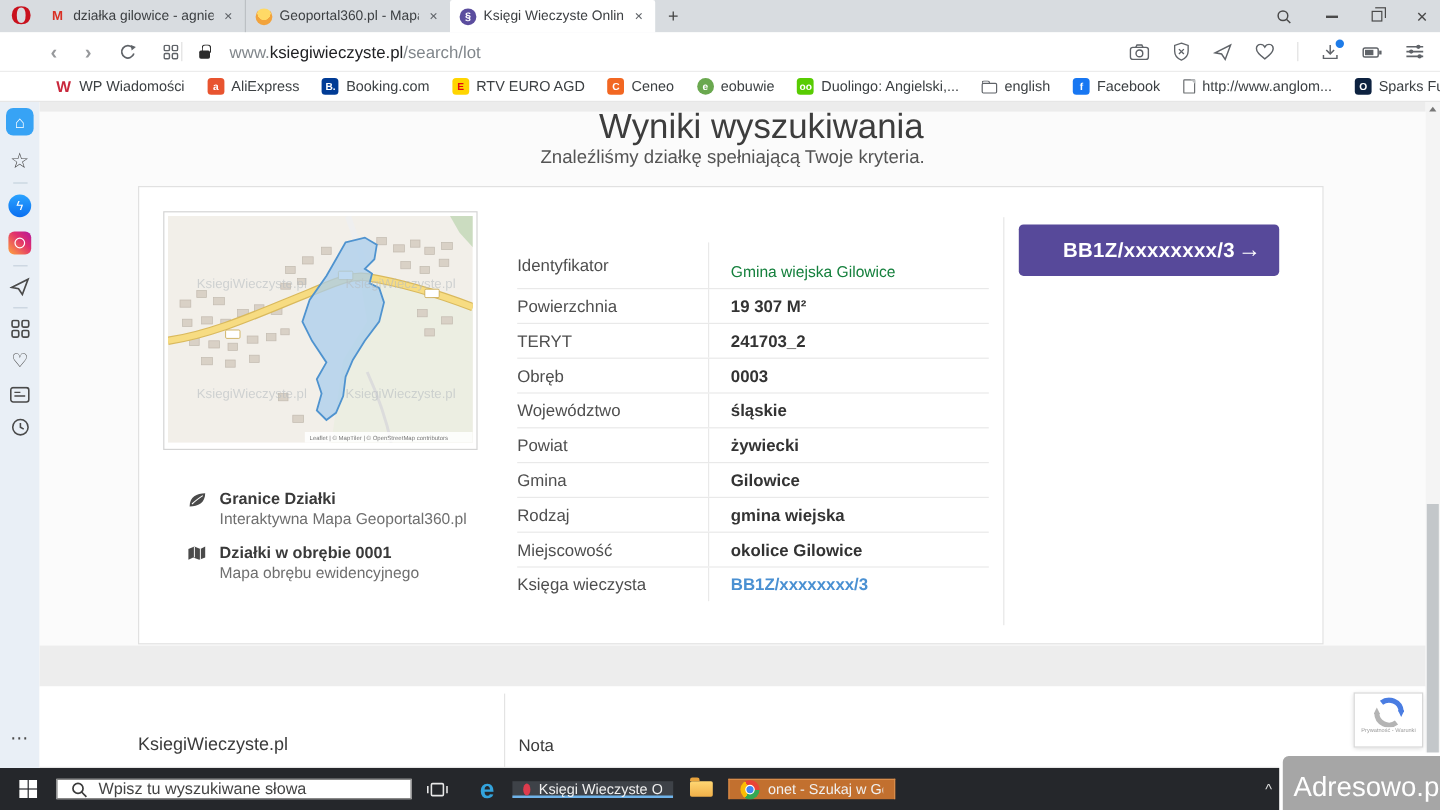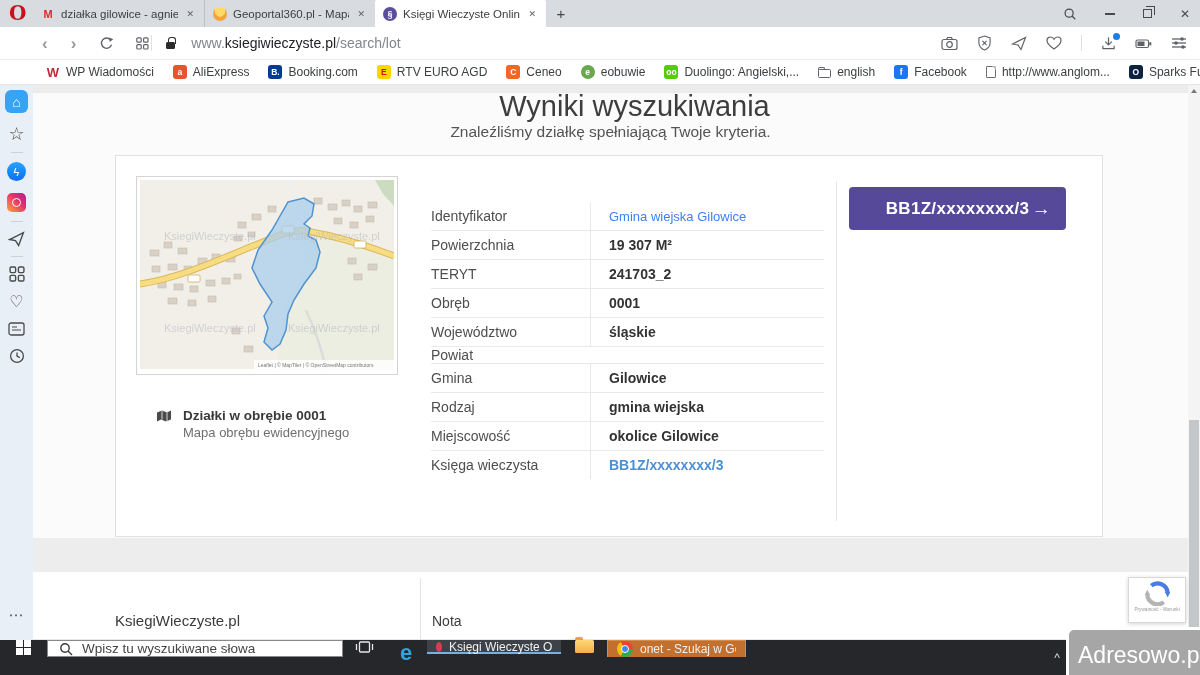--- a/index.html
+++ b/index.html
@@ -72,21 +72,21 @@
   .lg-title { font-size:13.5px; font-weight:bold; color:#3a3a3a; }
   .lg-sub { font-size:13px; color:#6f6f6f; margin-top:2px; }
   .rtable { position:absolute; left:315px; top:46px; width:393px; }
   .trow { display:flex; align-items:center; }
   .trow + .trow { border-top:1px solid #e9e9e9; }
   .rl { width:159px; flex:0 0 159px; font-size:14px; color:#4e4e4e; }
   .rcell { flex:1; border-left:1px solid #e9e9e9; padding:6px 0 6px 18px; }
   .rv { font-size:14px; font-weight:bold; color:#333; }
   .rv.big { font-size:17.5px; color:#222; }
   .rv.link { color:#4a90d2; }
-  .rs { font-size:13px; color:#3b82f6; margin-top:1px; }
+  .rs { font-size:13px; color:#15803d; margin-top:11px; }
   .col-div { position:absolute; left:720px; top:25px; height:340px; width:1px; background:#e7e7e7; }
   .kw-btn { position:absolute; left:733px; top:31px; width:217px; height:43px; background:#57499a; border-radius:4px; color:#fff; display:flex; align-items:center; justify-content:center; font-size:17px; font-weight:bold; letter-spacing:0.3px; cursor:pointer; }
   .kw-arrow { position:absolute; right:15px; font-size:19px; font-weight:normal; }
   .gray-band { position:absolute; left:0; top:453px; width:100%; height:34px; background:#ededed; }
   .footer { position:absolute; left:0; top:487px; width:100%; height:68px; background:#fff; }
   .ft-brand { position:absolute; left:82px; top:40px; font-size:15px; color:#3b3b3b; }
   .ft-div { position:absolute; left:387px; top:6px; bottom:0; width:1px; background:#e3e3e3; }
   .ft-nota { position:absolute; left:399px; top:41px; font-size:14px; color:#3b3b3b; }
   .ft-rule { position:absolute; left:0; right:0; bottom:0; height:1px; background:#e6e6e6; }
 
@@ -94,21 +94,21 @@
   .vscroll { position:absolute; right:0; top:85px; width:12px; height:555px; background:#f4f4f4; }
   .vs-up { height:12px; display:flex; align-items:center; justify-content:center; }
   .vs-up::before { content:""; border-left:3.5px solid transparent; border-right:3.5px solid transparent; border-bottom:4.5px solid #777; }
   .vs-thumb { position:absolute; left:1px; right:1px; top:335px; bottom:0; background:#c3c7ca; }
 
   
   .recaptcha { position:absolute; left:1128px; top:577px; width:58px; height:46px; background:#fff; border:1px solid #d8d8d8; box-shadow:0 1px 4px rgba(0,0,0,.18); display:flex; flex-direction:column; align-items:center; padding-top:3px; }
   .rc-terms { font-size:6px; color:#9a9a9a; transform:scale(.78); white-space:nowrap; }
 
   
-  .taskbar { position:absolute; left:0; top:640px; width:1200px; height:35px; background:#25272b; display:flex; align-items:flex-start; }
+  .taskbar { position:absolute; left:0; top:640px; width:1200px; height:35px; background:#25272b; display:flex; align-items:center; }
   .tb-start { width:47px; display:flex; align-items:center; justify-content:center; }
   .tb-search { width:296px; background:#fff; border:1px solid #888; display:flex; align-items:center; gap:9px; padding-left:11px; font-size:13.5px; color:#444; }
   .tb-btn { width:42px; display:flex; align-items:center; justify-content:center; }
   .edge-e { font-size:22px; font-weight:bold; color:#33a3dc; }
   .tb-task { display:flex; align-items:center; gap:7px; padding:0 9px; font-size:12px; color:#f0f0f0; }
   .task-label { overflow:hidden; white-space:nowrap; }
   .task-opera { width:134px; background:#3e4248; box-shadow:inset 0 -2px 0 #6fb3ea; }
   .task-chrome { width:139px; background:#c2702f; border:1px solid #d88c4a; border-bottom:none; }
   .opera-ring { width:6px; height:10px; border:3.5px solid #dd3b4d; border-radius:50%; flex:0 0 auto; }
   .chrome-ball { width:16px; height:16px; border-radius:50%; background:conic-gradient(from 330deg,#ea4335 0 120deg,#34a853 0 240deg,#fbbc05 0 360deg); position:relative; flex:0 0 auto; }
@@ -375,20 +375,32 @@
             <text x="148" y="152">KsiegiWieczyste.pl</text>
           </g>
           <rect x="114" y="180" width="140" height="9" fill="#ffffff" opacity="0.85"></rect>
           <text x="118" y="186.5" font-size="5" fill="#777777">Leaflet | © MapTiler | © OpenStreetMap contributors</text>
         </svg>
       </div>
 
       <div class="legend">
         <div class="lg-item">
           <span class="lg-ic">
+            <svg width="16" height="15" viewBox="0 0 16 15">
+                <path d="M2 13 C2 5 8 2 15 2 C15 10 9 13 2 13 Z" fill="#4a4a4a"></path>
+                <path d="M4 11 C7 8 10 6 13 4" stroke="#fff" stroke-width="0.9" fill="none"></path>
+              </svg>
+          </span>
+          <div>
+            <div class="lg-title">Granice Działki</div>
+            <div class="lg-sub">Interaktywna Mapa Geoportal360.pl</div>
+          </div>
+        </div>
+        <div class="lg-item">
+          <span class="lg-ic">
             <svg width="16" height="14" viewBox="0 0 16 14">
                 <path d="M1 3.5 L6 1.5 L11 3.5 L15 1.5 L15 10.5 L10 12.5 L5 10.5 L1 12.5 Z" fill="#4a4a4a"></path>
                 <path d="M6 1.5 V10.5 M11 3.5 V12.5" stroke="#fff" stroke-width="0.8"></path>
               </svg>
           </span>
           <div>
             <div class="lg-title">Działki w obrębie 0001</div>
             <div class="lg-sub">Mapa obrębu ewidencyjnego</div>
           </div>
         </div>
@@ -412,33 +424,37 @@
           <div class="trow">
     <div class="rl">TERYT</div>
     <div class="rcell">
       <div class="rv">241703_2</div>
 
     </div>
   </div>
           <div class="trow">
     <div class="rl">Obręb</div>
     <div class="rcell">
-      <div class="rv">0001</div>
+      <div class="rv">0003</div>
 
     </div>
   </div>
           <div class="trow">
     <div class="rl">Województwo</div>
     <div class="rcell">
       <div class="rv">śląskie</div>
 
     </div>
   </div>
           <div class="trow">
     <div class="rl">Powiat</div>
+    <div class="rcell">
+      <div class="rv">żywiecki</div>
+
+    </div>
   </div>
           <div class="trow">
     <div class="rl">Gmina</div>
     <div class="rcell">
       <div class="rv">Gilowice</div>
 
     </div>
   </div>
           <div class="trow">
     <div class="rl">Rodzaj</div>

